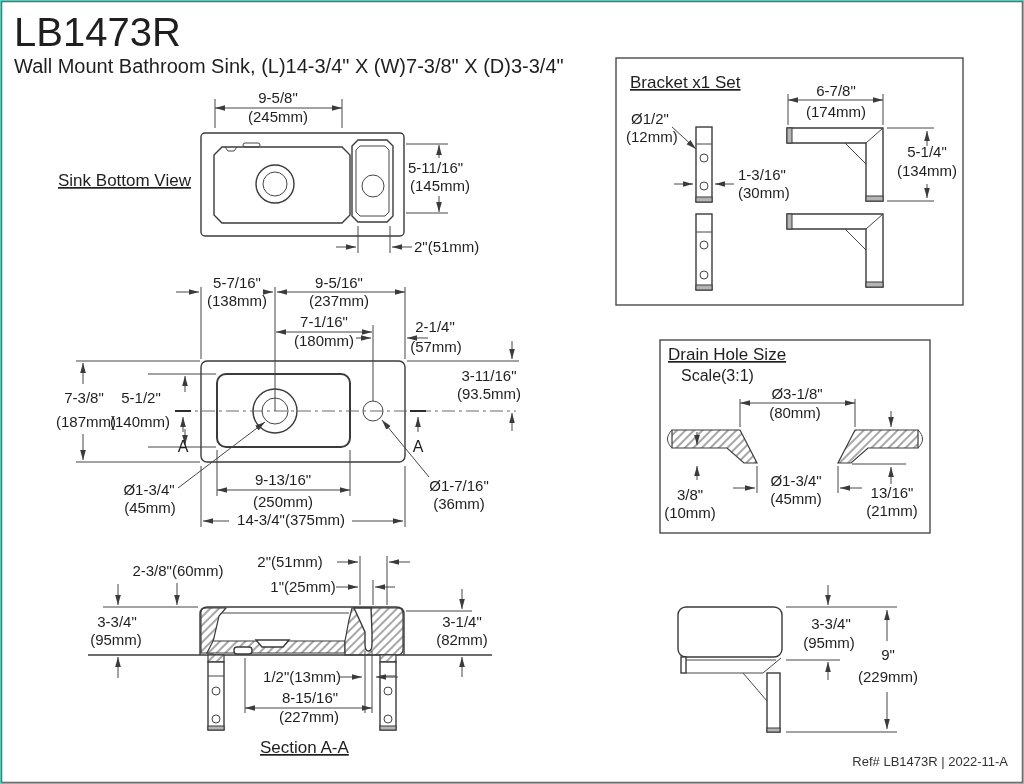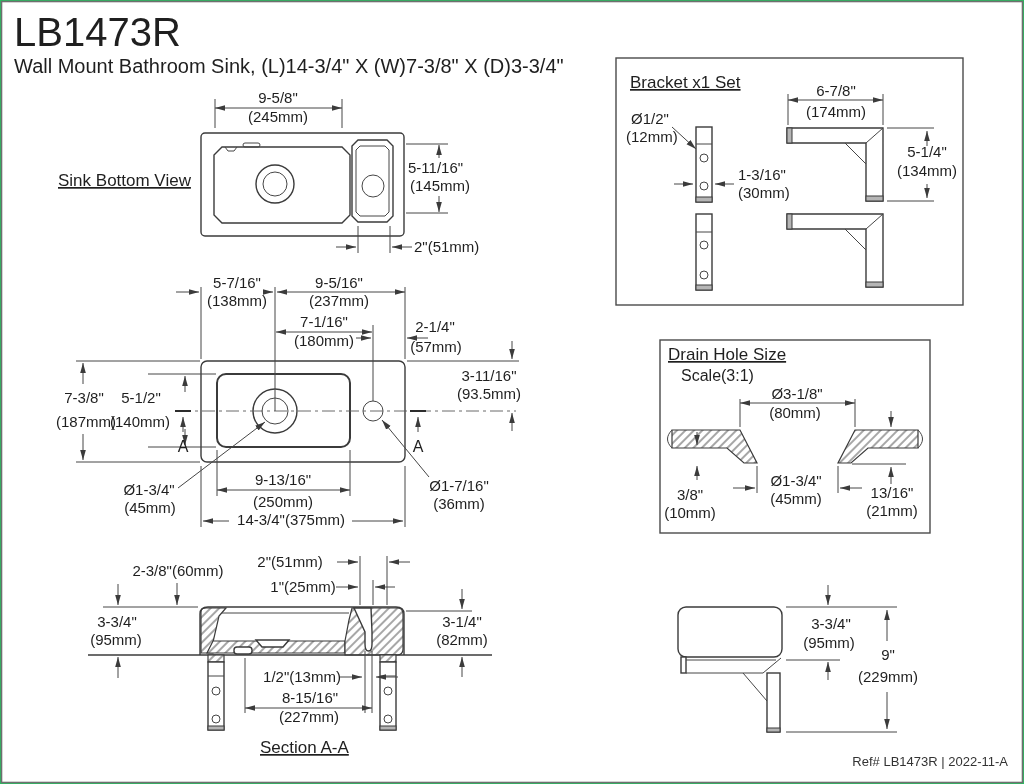--- a/index.html
+++ b/index.html
@@ -1,16 +1,16 @@
 <!DOCTYPE html>
 <html><head>
 <meta charset="utf-8">
 <style>
   html,body{margin:0;padding:0;background:#e8e8e8;}
-  #sheet{position:relative;width:1024px;height:784px;background:#22c55e;
+  #sheet{position:relative;width:1024px;height:784px;background:#5eead4;
          font-family:"Liberation Sans","DejaVu Sans",sans-serif;}
   svg{display:block}
   text{fill:#1f1f1f;font-family:"Liberation Sans","DejaVu Sans",sans-serif;}
   .big{font-size:40px;}
   .sub{font-size:20px;}
   .lbl{font-size:17px;text-decoration:underline;}
   .scale{font-size:16px;}
   .dim{font-size:15px;text-anchor:middle;}
   .dimL{font-size:15px;text-anchor:start;}
   .amark{font-size:16px;text-anchor:middle;}

